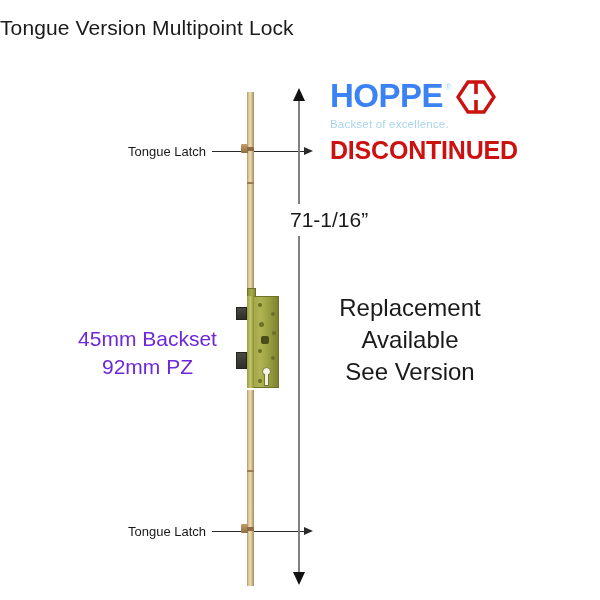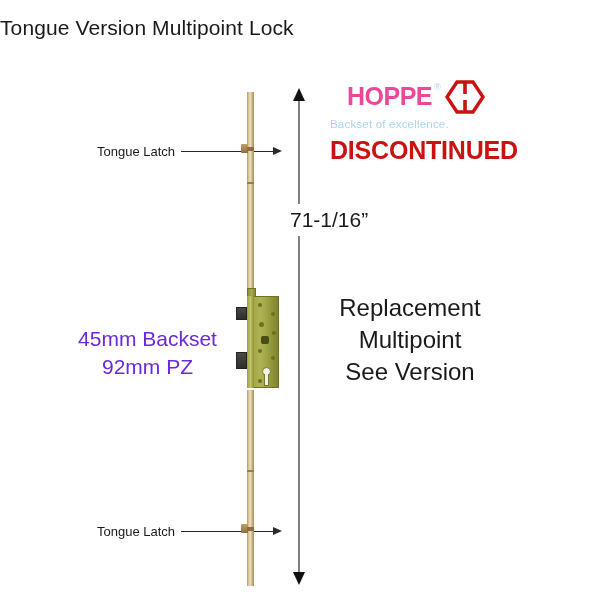--- a/index.html
+++ b/index.html
@@ -37,26 +37,25 @@
     left: 330px;
     top: 80px;
     width: 180px;
   }
   .logo-row {
     display: flex;
     align-items: flex-start;
     height: 34px;
   }
   .logo-word {
-    font-size: 25px;
+    font-size: 33px;
     line-height: 32px;
     font-weight: 700;
-    color: #ec4899;
+    color: #3b82f6;
     letter-spacing: -0.5px;
-    margin-left: 17px;
   }
   .logo-tm {
     font-size: 9px;
     color: #a8d4ef;
     margin-left: 2px;
     margin-top: 2px;
   }
   .logo-hex {
     margin-left: 4px;
     margin-top: 0px;
@@ -103,20 +102,21 @@
   .callout {
     position: absolute;
     height: 18px;
     display: flex;
     align-items: center;
   }
   .callout .ctext {
     font-size: 13px;
     color: #1a1a1a;
     white-space: nowrap;
+    margin-left: 31px;
   }
   .callout .cline {
     height: 1px;
     background: #2a2a2a;
     margin-left: 6px;
   }
   .callout .carrow {
     width: 0;
     height: 0;
     border-top: 4.5px solid transparent;
@@ -302,21 +302,21 @@
           <rect x="18.2" y="20" width="3.6" height="11" fill="#cc1111"></rect>
         </svg>
       </span>
     </div>
     <div class="logo-tag">Backset of excellence.</div>
     <div class="discontinued">DISCONTINUED</div>
   </div>
 
   <div class="replacement">
     <div>Replacement</div>
-    <div>Multipoint</div>
+    <div>Available</div>
     <div>See Version</div>
   </div>
 
   <div class="backset">
     <div>45mm Backset</div>
     <div>92mm PZ</div>
   </div>
 
   <div class="callout" style="left:97px; top:142px;">
     <span class="ctext">Tongue Latch</span>

